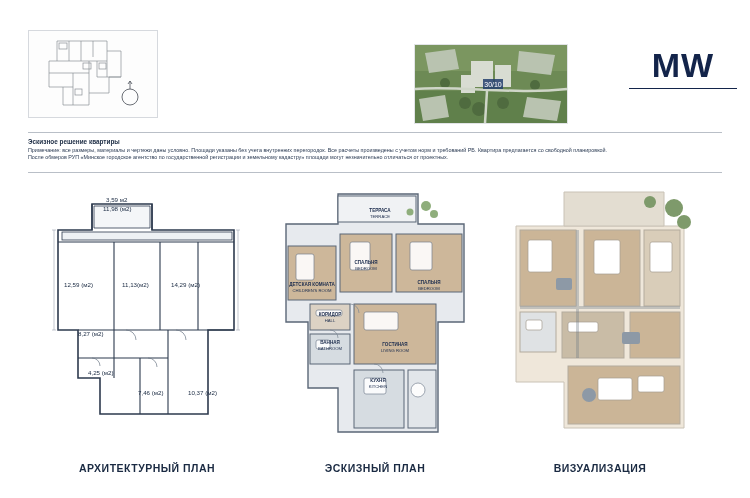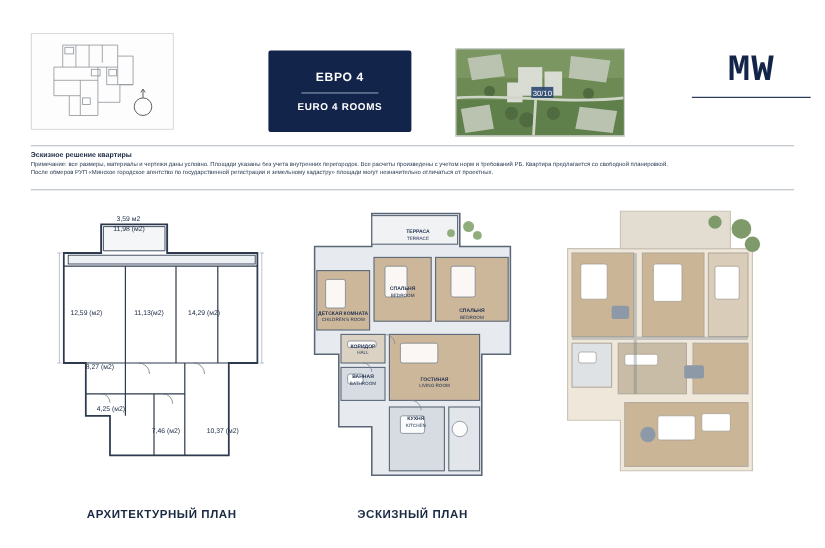--- a/index.html
+++ b/index.html
@@ -43,21 +43,21 @@
     background:#5e7b4c;
   }
   .aerial svg{display:block;}
 
   .logo{
     position:absolute;left:588px;top:24px;width:134px;height:80px;
     text-align:center;
   }
   .logo .mw{
     font-size:34px;font-weight:bold;color:#13244a;letter-spacing:1px;
-    line-height:38px;font-family:Liberation Mono, monospace;
+    line-height:38px;font-family:Liberation Sans, sans-serif;
   }
   .logo .mw-rule{
     width:108px;height:1px;background:#13244a;margin:4px auto 5px auto;
   }
   .logo .mw-name{
     font-size:13px;font-weight:bold;color:#13244a;letter-spacing:1.6px;
   }
 
   
   .rule-top{
@@ -116,25 +116,20 @@
           <rect x="46" y="58" width="7" height="6"></rect>
           <rect x="70" y="32" width="7" height="6"></rect>
         </g>
         <g stroke="#5a5f66" stroke-width="0.9" fill="none">
           <circle cx="101" cy="66" r="8"></circle>
           <path d="M101 58 L101 50 M99 53 L101 50 L103 53"></path>
         </g>
       </svg>
     </div>
 
-    <div class="badge">
-      <div class="b1">ЕВРО 4</div>
-      <div class="b-line"></div>
-      <div class="b2">EURO 4 ROOMS</div>
-    </div>
 
     <div class="aerial">
       <svg width="152" height="78" viewBox="0 0 152 78">
         <rect width="152" height="78" fill="#6d8a55"></rect>
         <path d="M0 0 H152 V26 H0 Z" fill="#7b9660"></path>
         <path d="M0 46 H152 V78 H0 Z" fill="#60804b"></path>
         <g fill="#b9c3b0">
           <path d="M10 8 L40 4 L44 24 L14 28 Z"></path>
           <path d="M104 6 L140 10 L136 30 L102 26 Z"></path>
           <path d="M4 54 L30 50 L34 72 L8 76 Z"></path>
@@ -329,14 +324,15 @@
       </g>
       <g fill="#6f7b86" opacity="0.35">
         <rect x="22" y="124" width="160" height="3"></rect>
         <rect x="78" y="48" width="3" height="128"></rect>
       </g>
     </svg>
   </div>
 
   <div class="caption c2">ЭСКИЗНЫЙ ПЛАН</div>
   <div class="caption c1">АРХИТЕКТУРНЫЙ ПЛАН</div>
+  <div class="caption c3">ВИЗУАЛИЗАЦИЯ</div>
 
 </div>
 
 </body></html>

